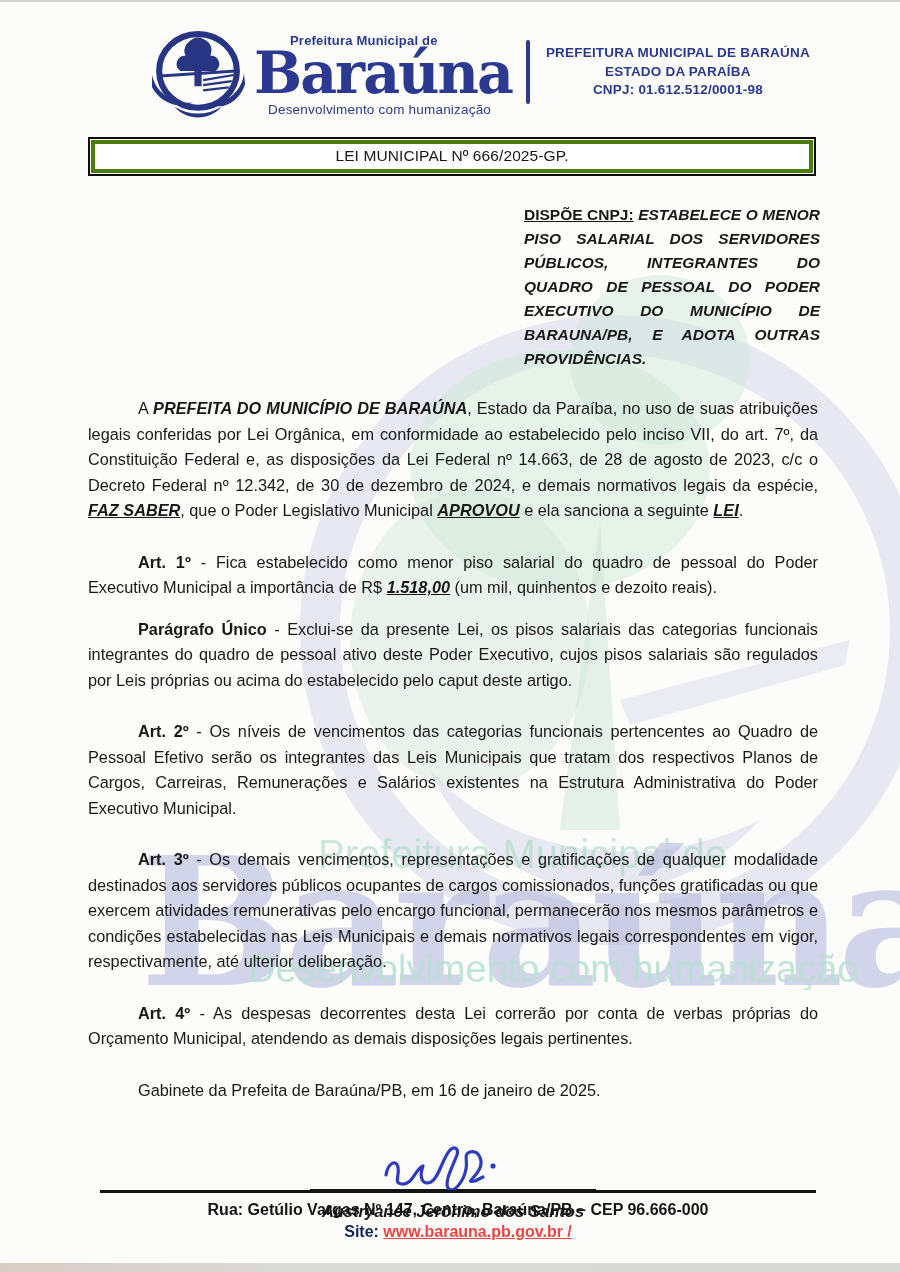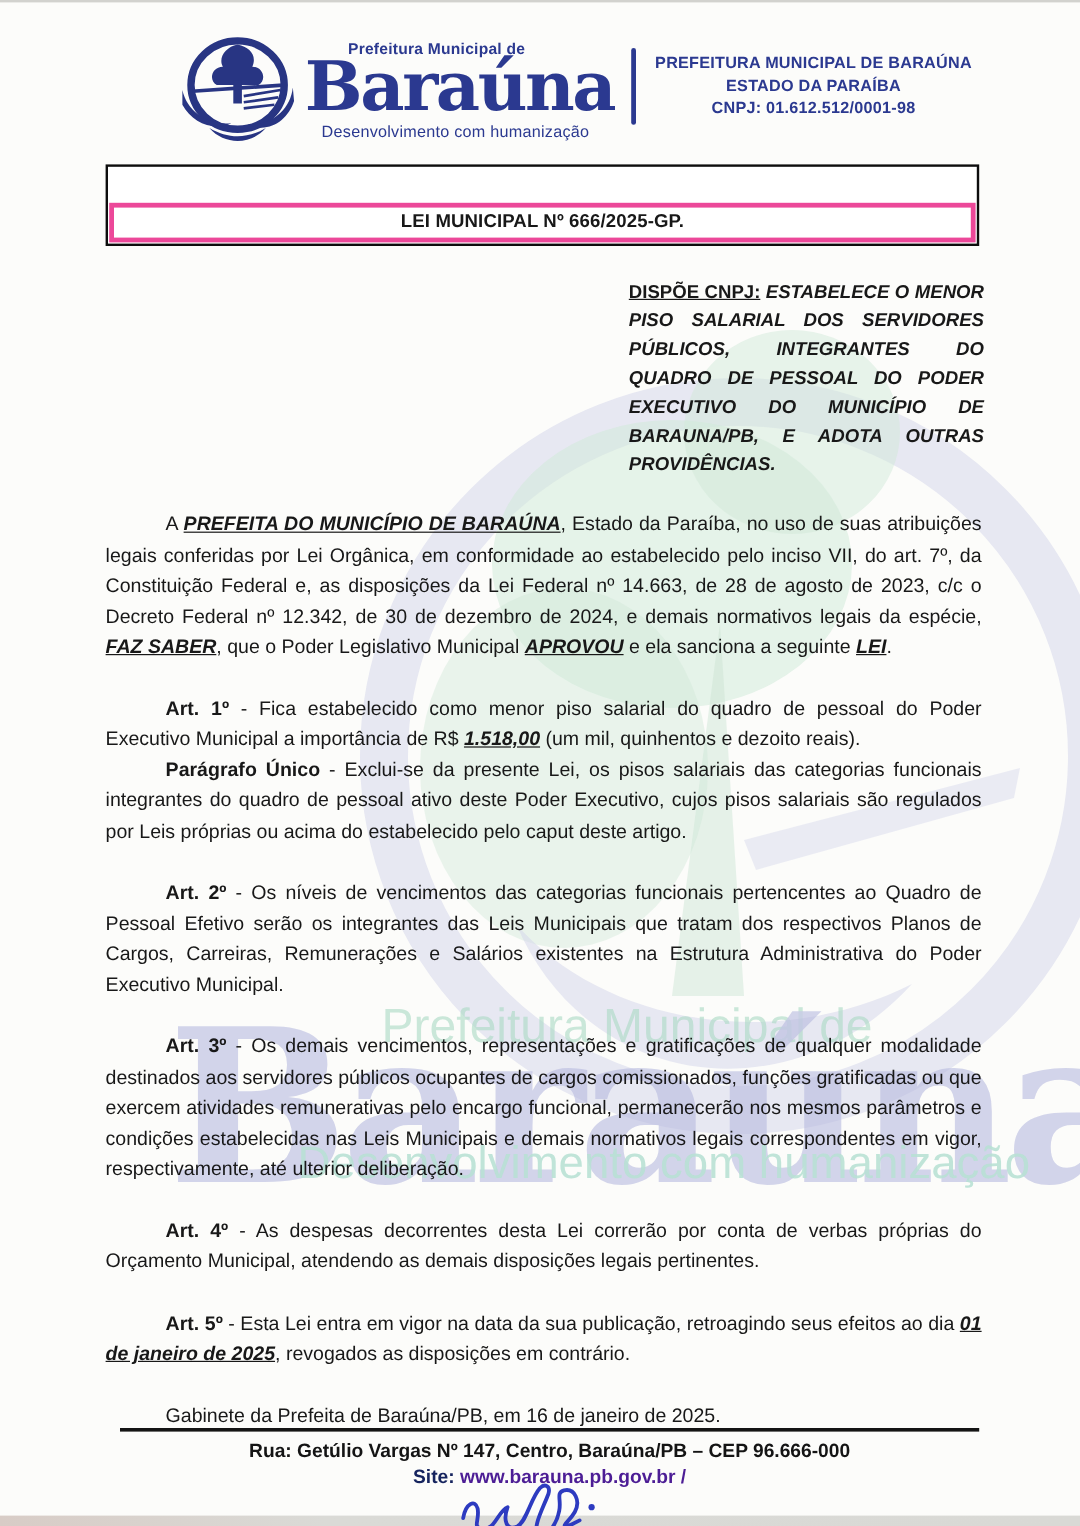--- a/index.html
+++ b/index.html
@@ -22,45 +22,45 @@
   .brand{margin-left:4px;color:#2b3990;flex:0 0 auto;}
   .brand-top{font-size:13px;font-weight:bold;margin-left:36px;letter-spacing:.2px;}
   .brand-name{font-family:"DejaVu Serif","Liberation Serif",serif;font-weight:bold;
     font-size:57px;line-height:.95;letter-spacing:-2px;margin-top:-2px;}
   .brand-slogan{font-size:13.5px;margin-left:14px;margin-top:1px;letter-spacing:.2px;}
   .divider{width:4px;height:64px;background:#2b3990;border-radius:2px;margin:0 16px 6px 14px;flex:0 0 auto;}
   .org{color:#2b3990;font-weight:bold;font-size:13.5px;text-align:center;line-height:1.4;
     letter-spacing:.2px;margin-bottom:6px;}
   
   .title-box-outer{margin:17px 84px 0 88px;border:2px solid #0d0d0d;padding:1px;background:#fff;}
-  .title-box-inner{border:4px solid #ec4899;text-align:center;padding:3px 0 4px;
-    font-weight:bold;font-size:15.5px;letter-spacing:.1px;margin-top:29px;}
+  .title-box-inner{border:4px solid #4d7c0f;text-align:center;padding:3px 0 4px;
+    font-weight:normal;font-size:15.5px;letter-spacing:.1px;}
   
   .epigraph{width:296px;margin:27px 80px 0 auto;text-align:justify;
     font-size:15.5px;line-height:1.55;font-weight:bold;}
   .epigraph .label{text-decoration:underline;}
   .epigraph .etext{font-style:italic;}
   
   .bodytext{margin:25px 82px 0 88px;font-size:16.3px;line-height:25.5px;text-align:justify;}
   p.para{margin:0 0 26px;text-indent:50px;}
-  p.tight{margin-bottom:0;}
+  p.tight{margin-bottom:16px;}
   .b{font-weight:bold;}
   .bu{font-weight:bold;text-decoration:underline;font-style:italic;}
-  .bi{font-weight:bold;font-style:italic;text-decoration:underline;}
+  .bi{font-weight:bold;font-style:italic;}
   
   .sig{text-align:center;margin-top:46px;}
   .sig-line{position:relative;width:286px;margin:0 auto;height:40px;border-bottom:3px solid #151515;}
   .sig-scribble{position:absolute;left:66px;bottom:-8px;}
   .sig-name{font-weight:bold;font-style:italic;font-size:16.5px;margin-top:7px;}
   
   .footer{position:absolute;left:100px;right:84px;top:1190px;text-align:center;z-index:1;}
   .footer-rule{border-top:3.5px solid #141414;margin:0 0 8px;}
   .footer-address{font-weight:bold;font-size:16px;color:#141414;}
   .footer-site{font-weight:bold;font-size:16px;margin-top:4px;color:#16245e;}
-  .site-link{color:#4c1d95;}
+  .site-link{color:#ef4444;text-decoration:underline;}
 </style>
 </head>
 <body>
 
 <div class="scan-top"></div>
 
 <svg class="watermark" viewBox="0 0 900 1272" aria-hidden="true">
   <g opacity="0.5">
     <circle cx="615" cy="630" r="295" fill="none" stroke="#aeb2dc" stroke-width="40" opacity="0.55"></circle>
     <ellipse cx="560" cy="470" rx="150" ry="120" fill="#a8d8ba" opacity="0.55"></ellipse>
@@ -118,21 +118,20 @@
     <p class="para tight"><span class="b">Art. 1º</span><span> - Fica estabelecido como menor piso salarial do quadro de pessoal do Poder Executivo Municipal a importância de R$ </span><span class="bu">1.518,00</span><span> (um mil, quinhentos e dezoito reais).</span></p>
 
     <p class="para"><span class="b">Parágrafo Único</span><span> - Exclui-se da presente Lei, os pisos salariais das categorias funcionais integrantes do quadro de pessoal ativo deste Poder Executivo, cujos pisos salariais são regulados por Leis próprias ou acima do estabelecido pelo caput deste artigo.</span></p>
 
     <p class="para"><span class="b">Art. 2º</span><span> - Os níveis de vencimentos das categorias funcionais pertencentes ao Quadro de Pessoal Efetivo serão os integrantes das Leis Municipais que tratam dos respectivos Planos de Cargos, Carreiras, Remunerações e Salários existentes na Estrutura Administrativa do Poder Executivo Municipal.</span></p>
 
     <p class="para"><span class="b">Art. 3º</span><span> - Os demais vencimentos, representações e gratificações de qualquer modalidade destinados aos servidores públicos ocupantes de cargos comissionados, funções gratificadas ou que exercem atividades remunerativas pelo encargo funcional, permanecerão nos mesmos parâmetros e condições estabelecidas nas Leis Municipais e demais normativos legais correspondentes em vigor, respectivamente, até ulterior deliberação.</span></p>
 
     <p class="para"><span class="b">Art. 4º</span><span> - As despesas decorrentes desta Lei correrão por conta de verbas próprias do Orçamento Municipal, atendendo as demais disposições legais pertinentes.</span></p>
 
-    <p class="para"><span class="b">Art. 5º</span><span> - Esta Lei entra em vigor na data da sua publicação, retroagindo seus efeitos ao dia </span><span class="bu">01 de janeiro de 2025</span><span>, revogados as disposições em contrário.</span></p>
 
     <p class="para"><span>Gabinete da Prefeita de Baraúna/PB, em 16 de janeiro de 2025.</span></p>
 
     <div class="sig">
       <div class="sig-line">
         <svg class="sig-scribble" width="160" height="58" viewBox="0 0 160 58" aria-hidden="true">
           <path d="M10 36 C12 24 20 20 22 28 C24 38 17 44 26 45 C37 46 39 30 47 27 C43 38 46 47 55 43 C63 39 66 20 74 11 C78 7 83 9 81 16 C76 29 67 45 73 50 C79 54 88 41 90 30 C92 21 87 15 94 13 C103 11 108 22 103 31 C98 40 89 44 99 42 L107 38" stroke="#2d3bc0" stroke-width="3.2" fill="none" stroke-linecap="round" stroke-linejoin="round"></path>
           <circle cx="117" cy="27" r="2.6" fill="#2d3bc0"></circle>
         </svg>
       </div>

